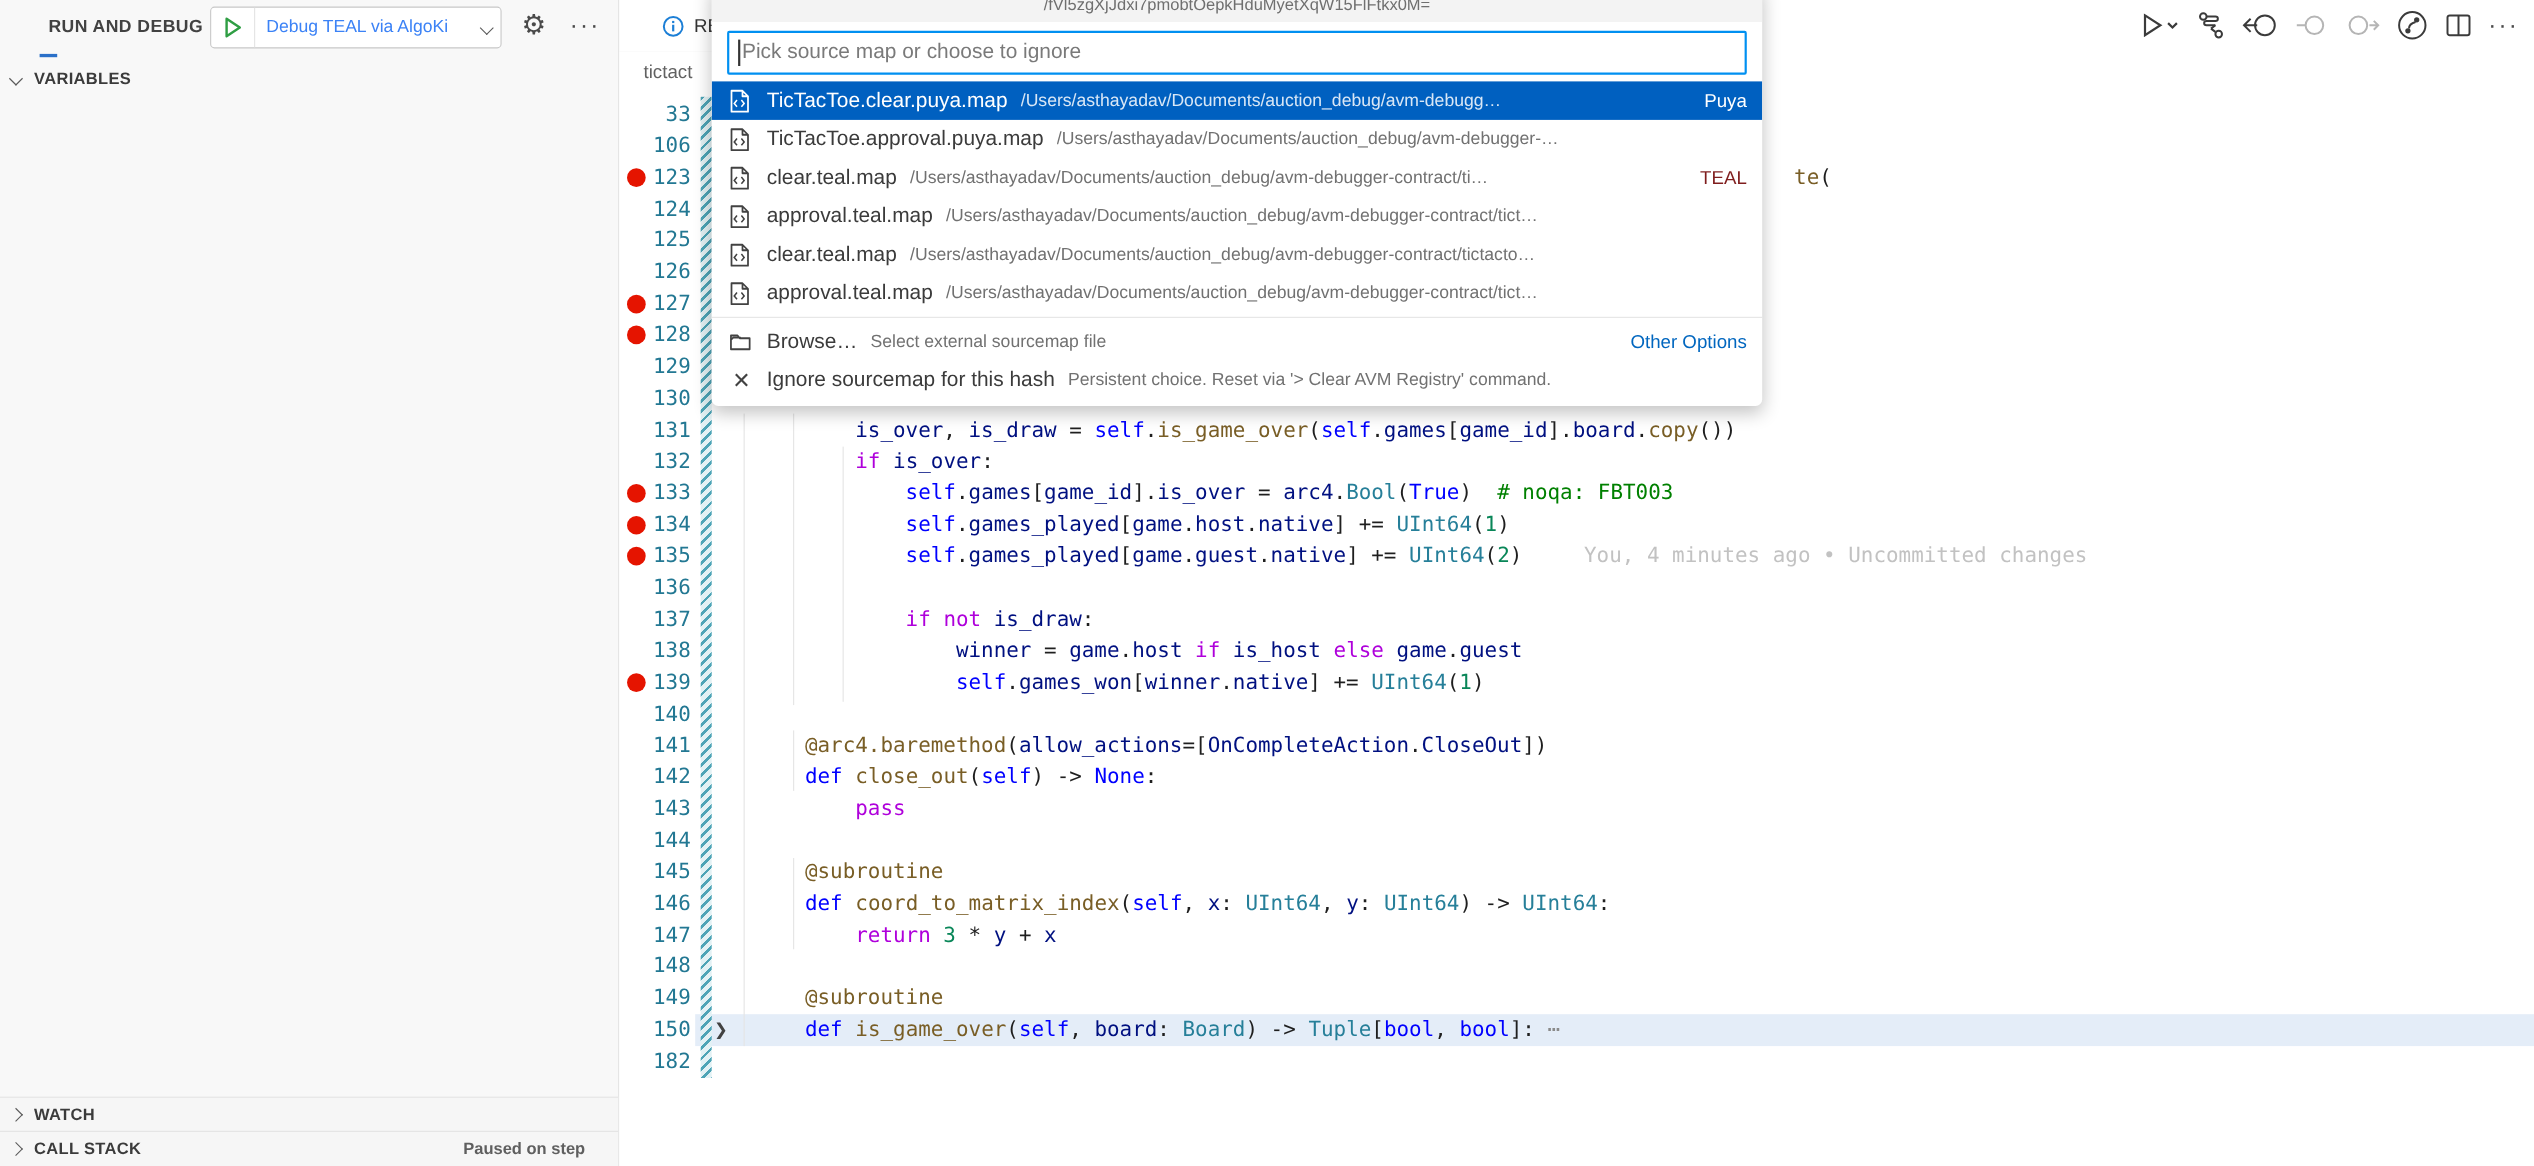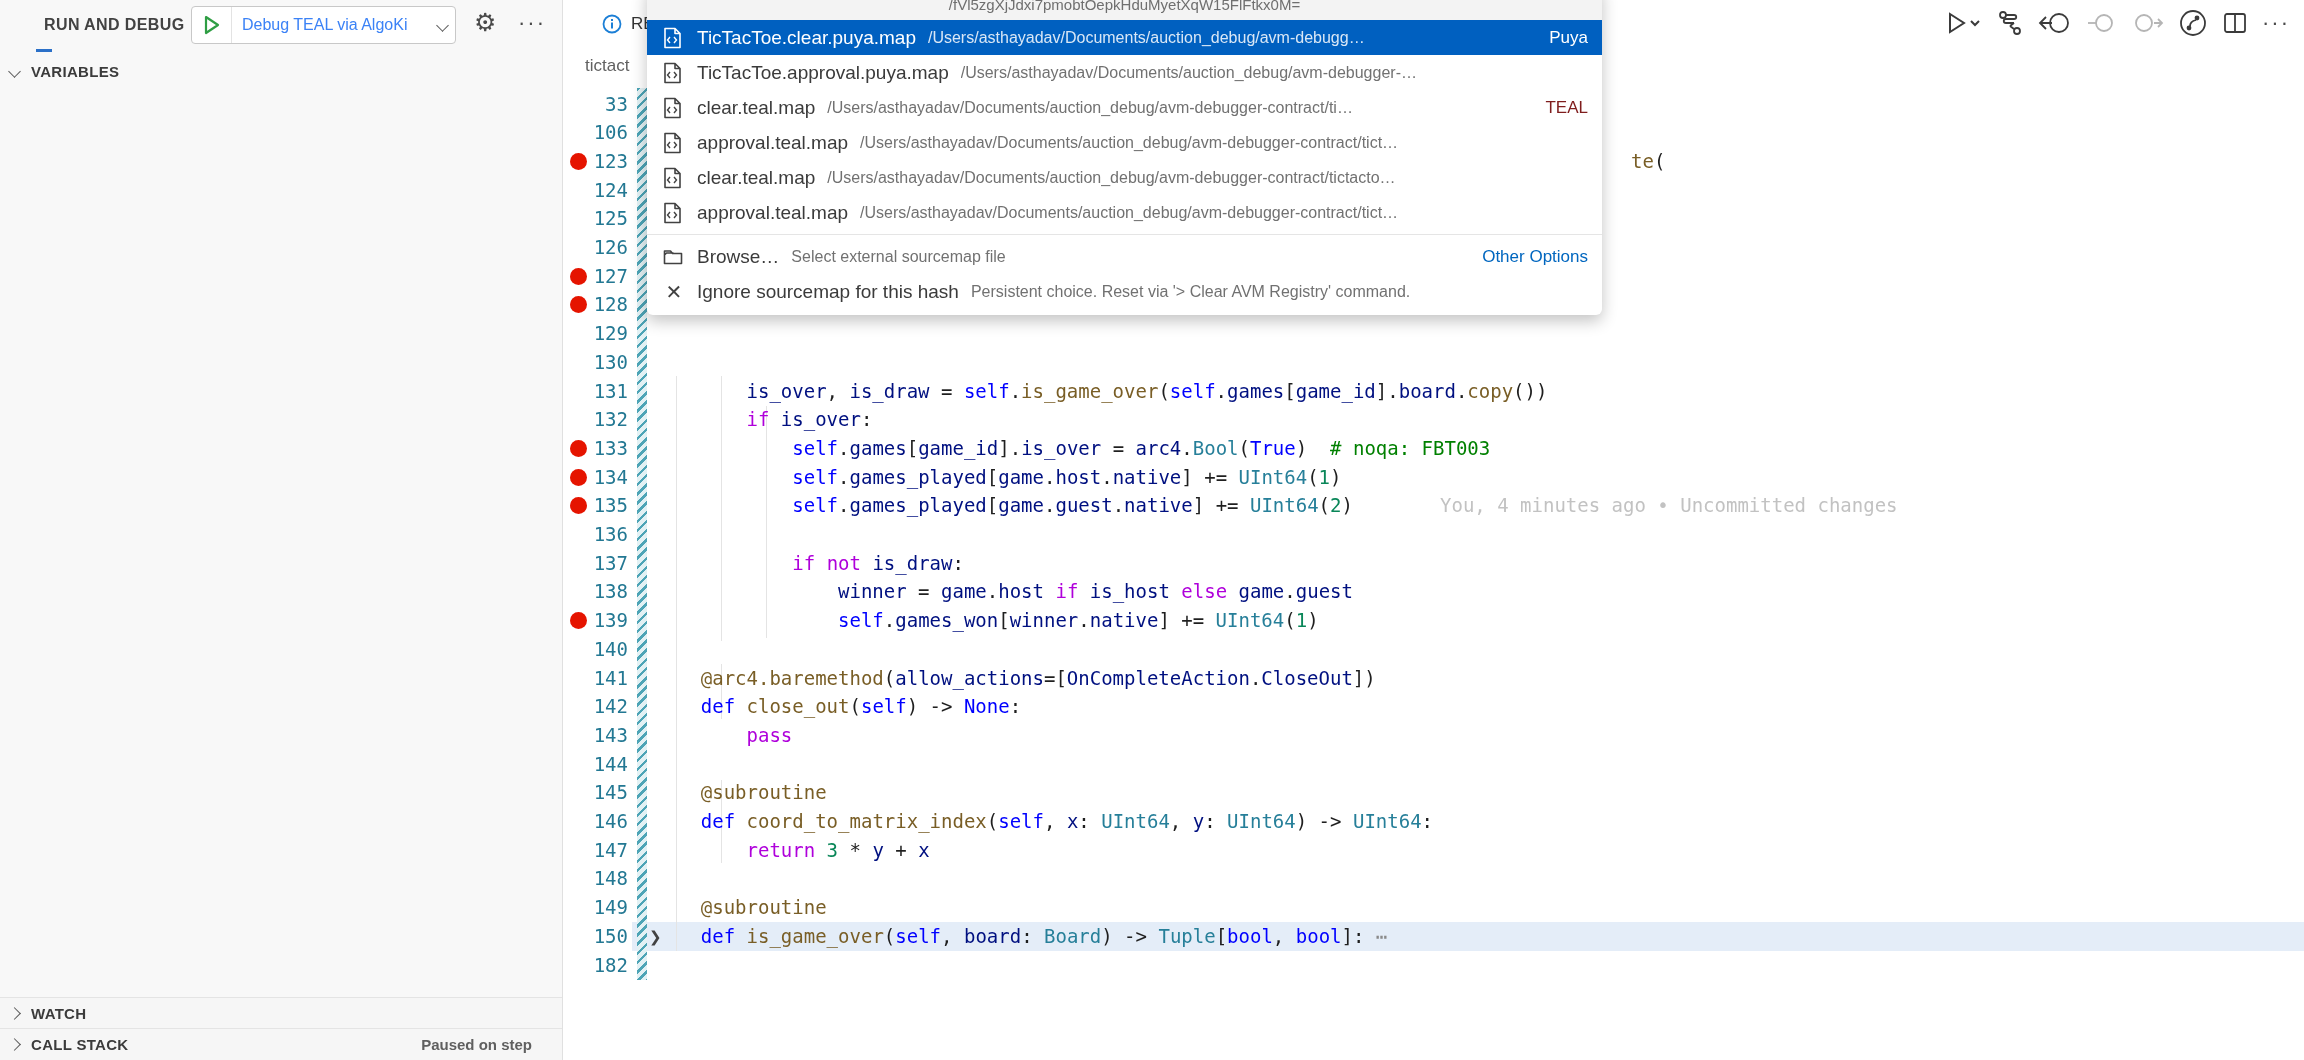--- a/index.html
+++ b/index.html
@@ -47,21 +47,21 @@
     background:repeating-linear-gradient(135deg,#4da4b6 0 2.5px,#e2f1f4 2.5px 6.5px); }
   .iguide { position:absolute; width:1px; background:#e4e4e4; }
   #cur-line-bg { position:absolute; left:69px; right:0; height:29px; background:#e4edf8; }
   .code-row { position:absolute; left:0; right:0; height:29px; line-height:29px;
     font-family:"DejaVu Sans Mono", monospace; font-size:19px; }
   .code-row .bp { position:absolute; left:7px; top:6px; width:17px; height:17px; border-radius:50%;
     background:#e51400; }
   .code-row .num { position:absolute; left:0; width:65px; text-align:right; color:#237893; }
   .code-row .fold { position:absolute; left:86px; top:0; font-size:15px; color:#424242;
     font-family:"Liberation Sans", sans-serif; }
-  .code-row .code { position:absolute; left:92px; white-space:pre; }
+  .code-row .code { position:absolute; left:123px; white-space:pre; }
   .code-row .blame { position:absolute; left:877px; color:#c2c2c2; white-space:pre; }
   .code-row .frag { position:absolute; left:1068px; white-space:pre; }
 
   
   #ed-actions { position:absolute; right:14px; top:8px; display:flex; align-items:center; gap:14px; }
   #ed-actions svg { display:block; }
   .act-more { font-size:22px; color:#4a4a4a; letter-spacing:2px; }
 
   
   #quickpick { position:absolute; left:647px; top:-14px; width:955px; background:#fff; z-index:50;
@@ -322,20 +322,24 @@
         <path d="M13 4 v18" stroke="#3b3b3b" stroke-width="1.8"></path>
       </svg>
       <span class="act-more">···</span>
     </div>
   </div>
 
   <div id="quickpick">
     <div id="qp-titlebar">
       <div id="qp-title">/fVl5zgXjJdxi7pmobtOepkHduMyetXqW15FlFtkx0M=</div>
     </div>
+    <div id="qp-inputwrap">
+      <span id="qp-caret"></span>
+      <span id="qp-input">Pick source map or choose to ignore</span>
+    </div>
     <div id="qp-list">
         <div class="qp-row sel">
           <span class="fico">
             <svg width="19" height="22" viewBox="0 0 19 22">
               <path d="M2 1.5 h10 l5 5 v14 h-15 Z M12 1.5 v5 h5" fill="none" stroke="currentColor" stroke-width="1.6" stroke-linejoin="round"></path>
               <path d="M7 10 l-2.5 3 l2.5 3 M11 10 l2.5 3 l-2.5 3" fill="none" stroke="currentColor" stroke-width="1.4"></path>
             </svg>
           </span>
           <span class="nm">TicTacToe.clear.puya.map</span>
           <span class="pth">/Users/asthayadav/Documents/auction_debug/avm-debugg…</span>

